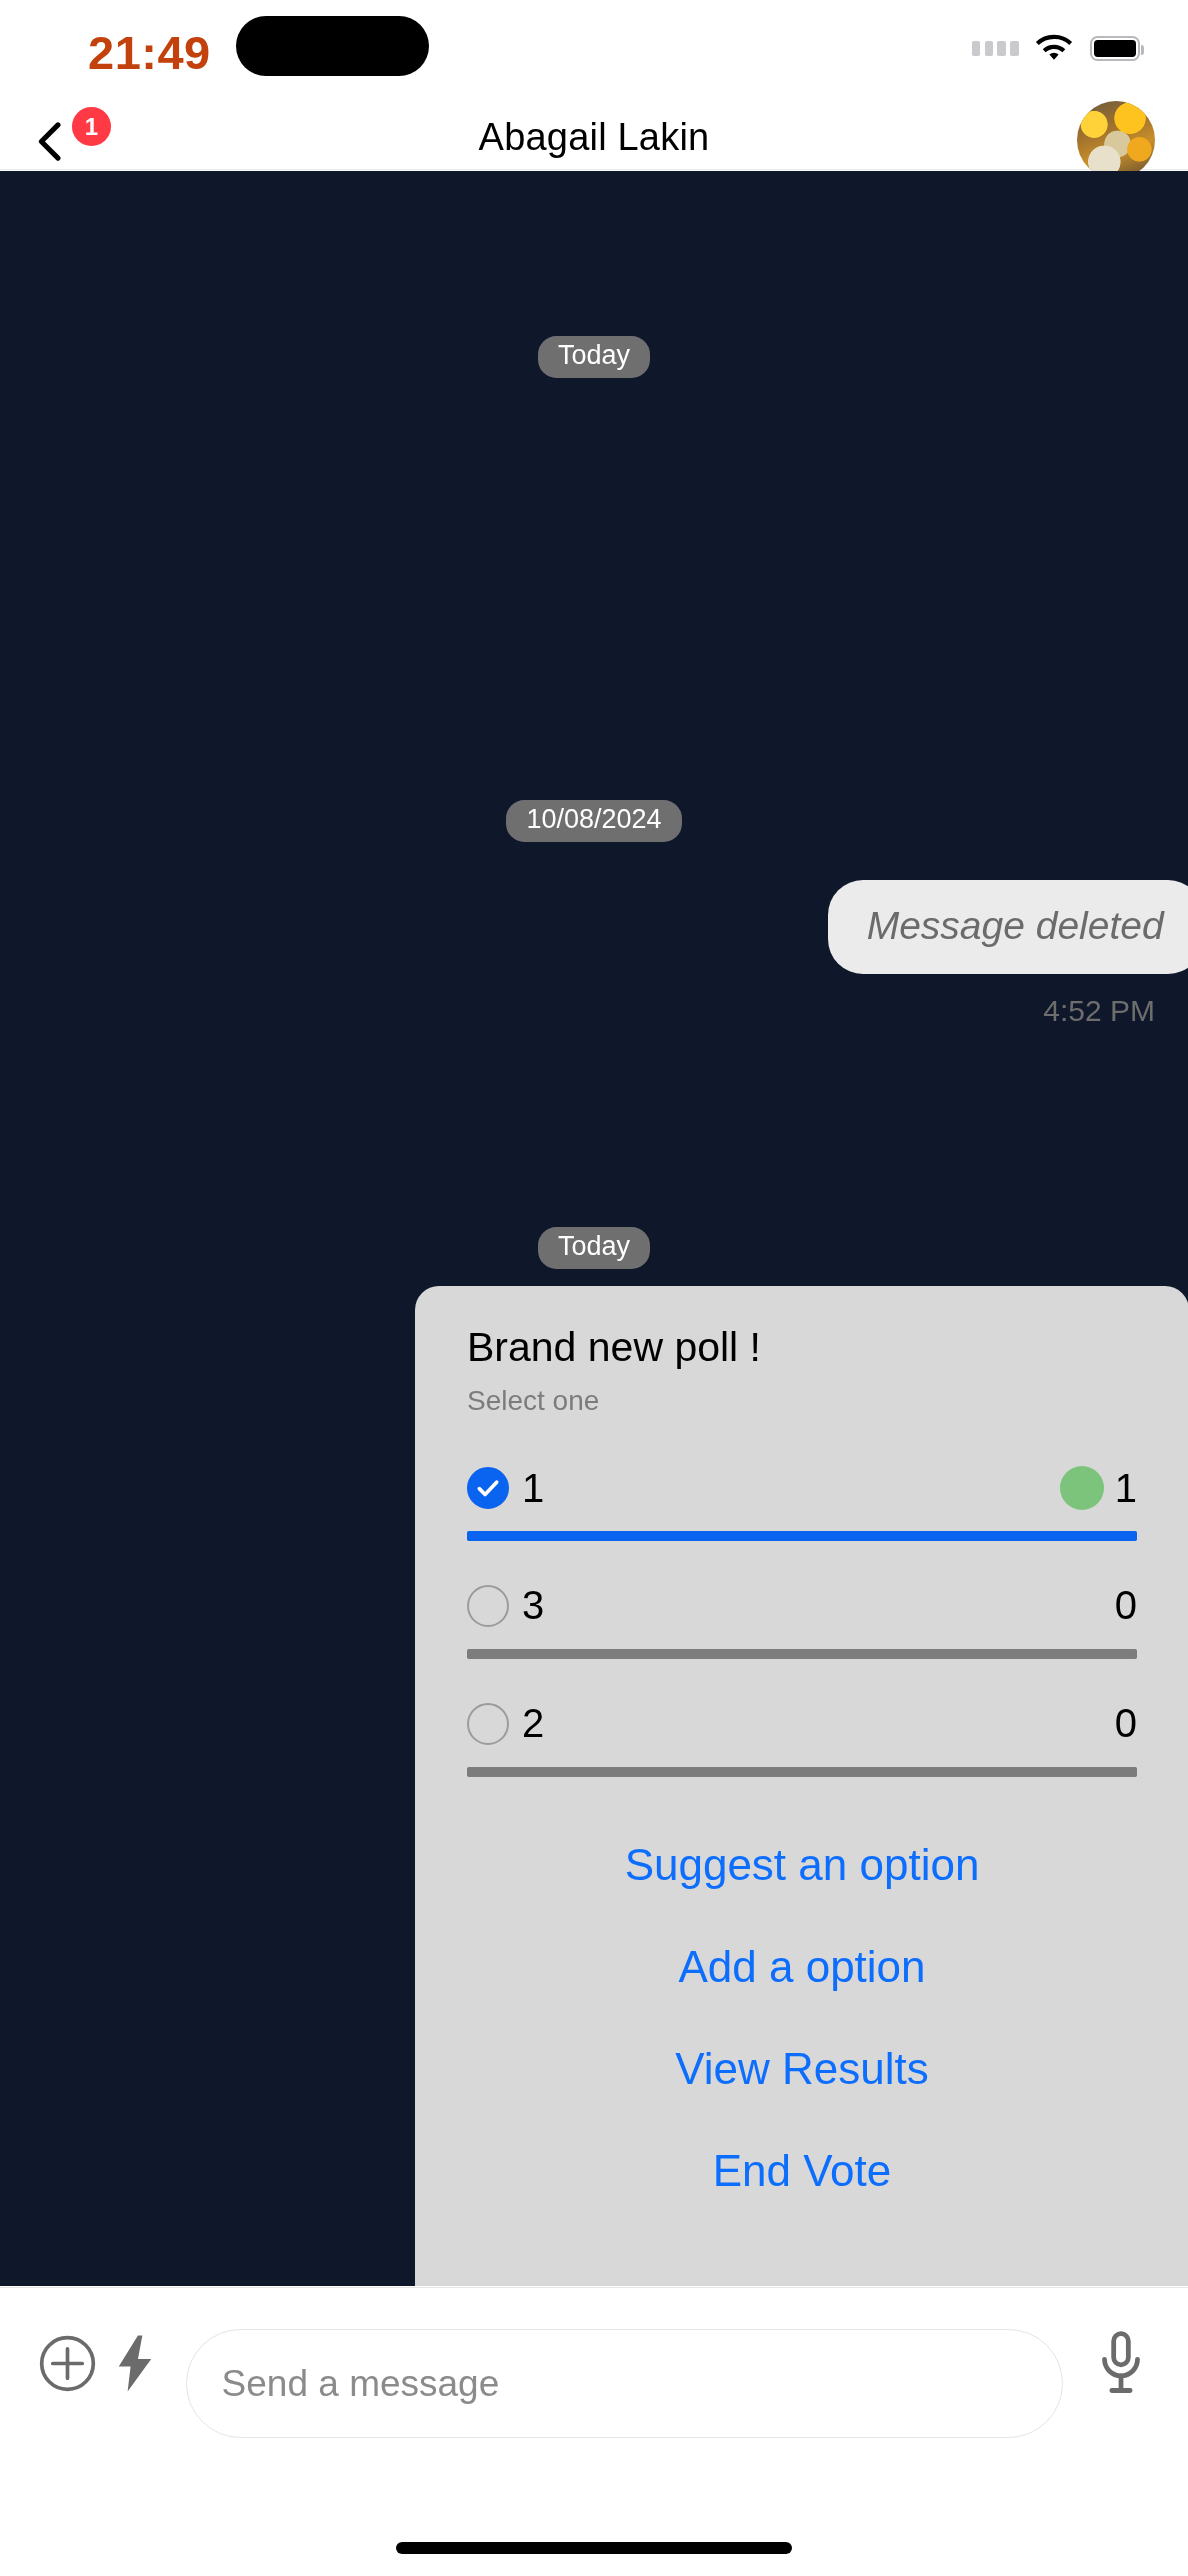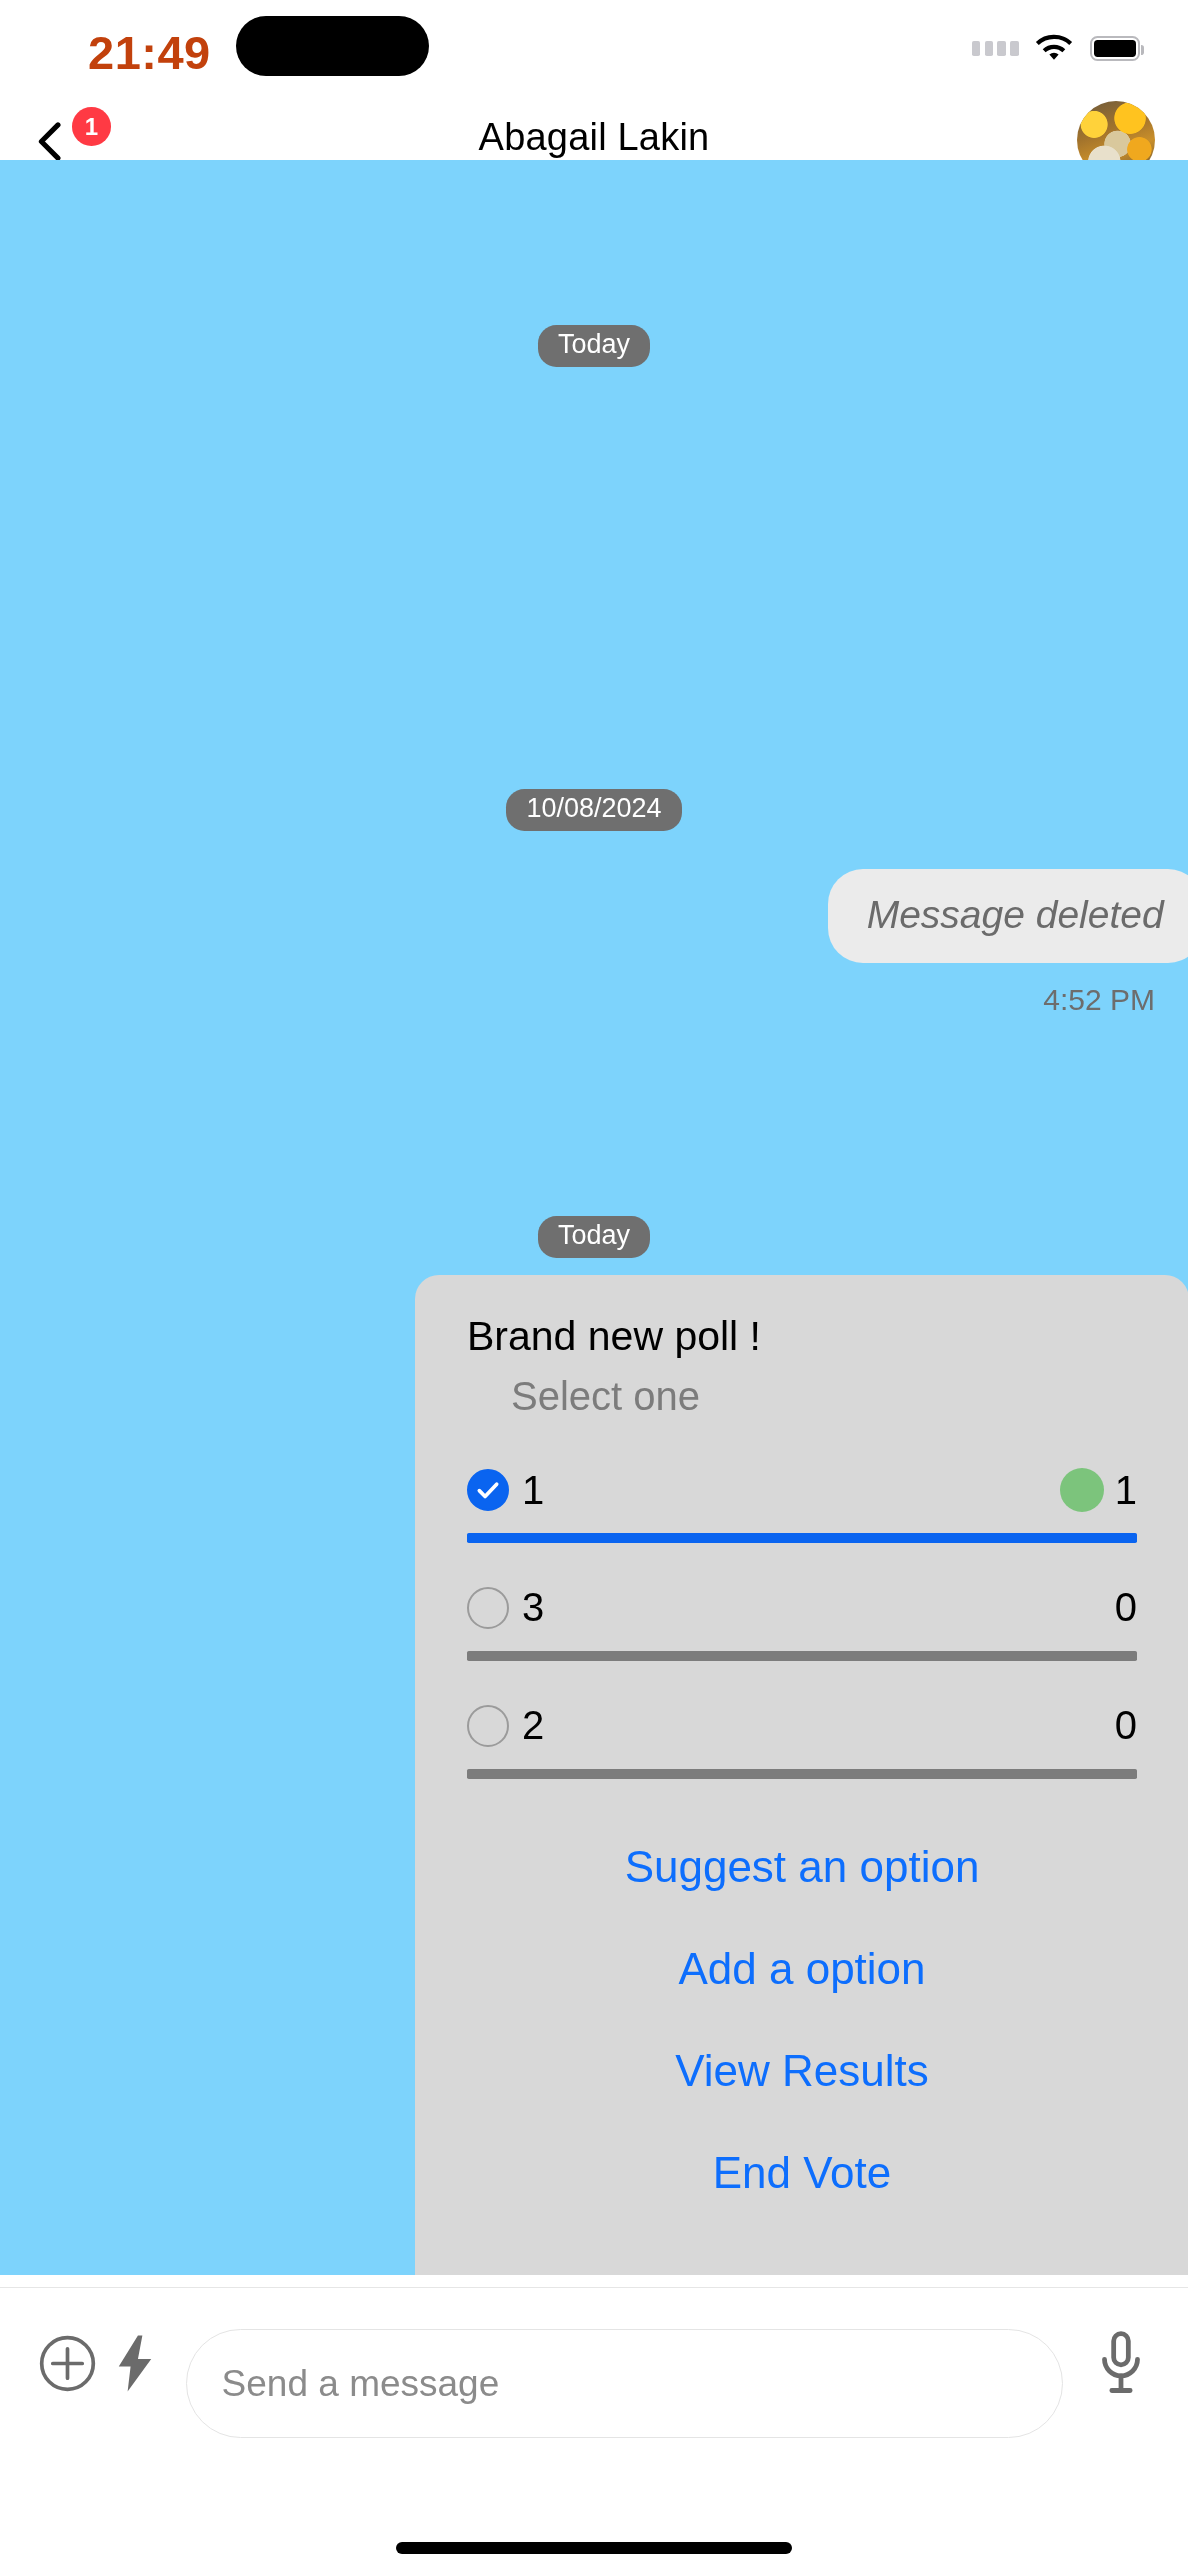--- a/index.html
+++ b/index.html
@@ -63,22 +63,22 @@
     font-size:38px; font-weight:400; color:#000; letter-spacing:0.2px;
   }
   .nav-avatar {
     position:absolute; right:33px; top:0px;
     width:78px; height:78px; border-radius:50%;
     overflow:hidden; background:#8a7250; cursor:pointer;
   }
 
   
   .thread {
-    position:absolute; top:160px; left:0; width:1188px; height:2115px;
-    background:#7dd3fc; overflow:hidden;
+    position:absolute; top:171px; left:0; width:1188px; height:2115px;
+    background:#0f172a; overflow:hidden;
   }
   .date-chip-row { display:flex; justify-content:center; width:100%; }
   .date-chip {
     background:#6f6f6f; color:#fff;
     font-size:27px; font-weight:400;
     border-radius:18.4px; padding:6.4px 20px 8.3px 20px;
     line-height:1;
   }
   .chip-today-1 { position:absolute; top:165px; left:0; }
   .chip-date    { position:absolute; top:629px; left:0; }
@@ -99,21 +99,21 @@
   }
 
   
   .poll-card {
     position:absolute; left:415px; top:1115px;
     width:774px; height:1092px;
     background:#d8d8d8; border-radius:24px 24px 0 0;
     padding:39px 52px 0 52px;
   }
   .poll-title { font-size:41px; font-weight:400; color:#000; line-height:1.1; }
-  .poll-sub   { font-size:40px; color:#7c7c7c; margin-top:14.7px;margin-left:44px; }
+  .poll-sub   { font-size:28px; color:#7c7c7c; margin-top:14.7px; }
 
   .poll-opts { margin-top:44px; }
   .poll-opt { margin-bottom:37px; }
   .opt-row { display:flex; align-items:center; height:55px; }
   .radio {
     width:42px; height:42px; border-radius:50%;
     border:2.8px solid #9b9b9b; background:transparent;
     flex:0 0 auto;
   }
   .radio.sel {

